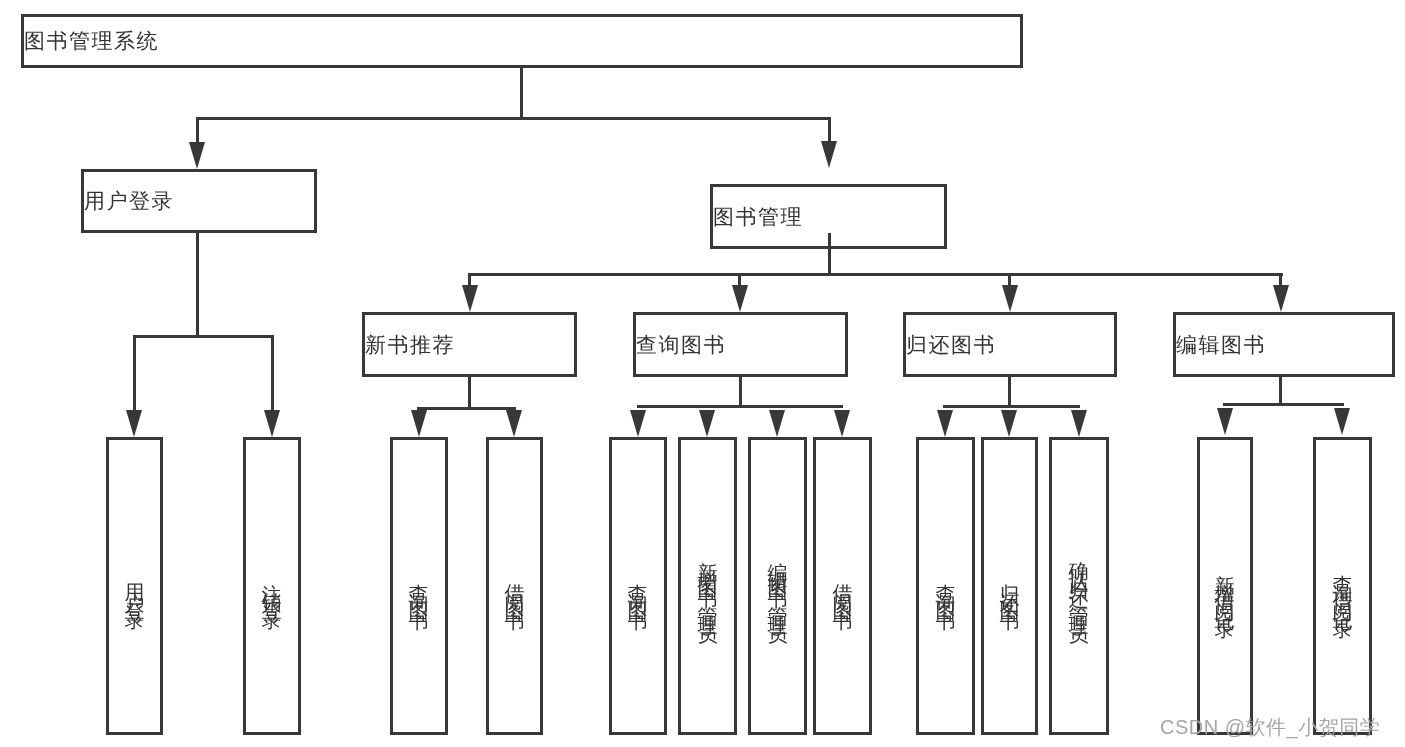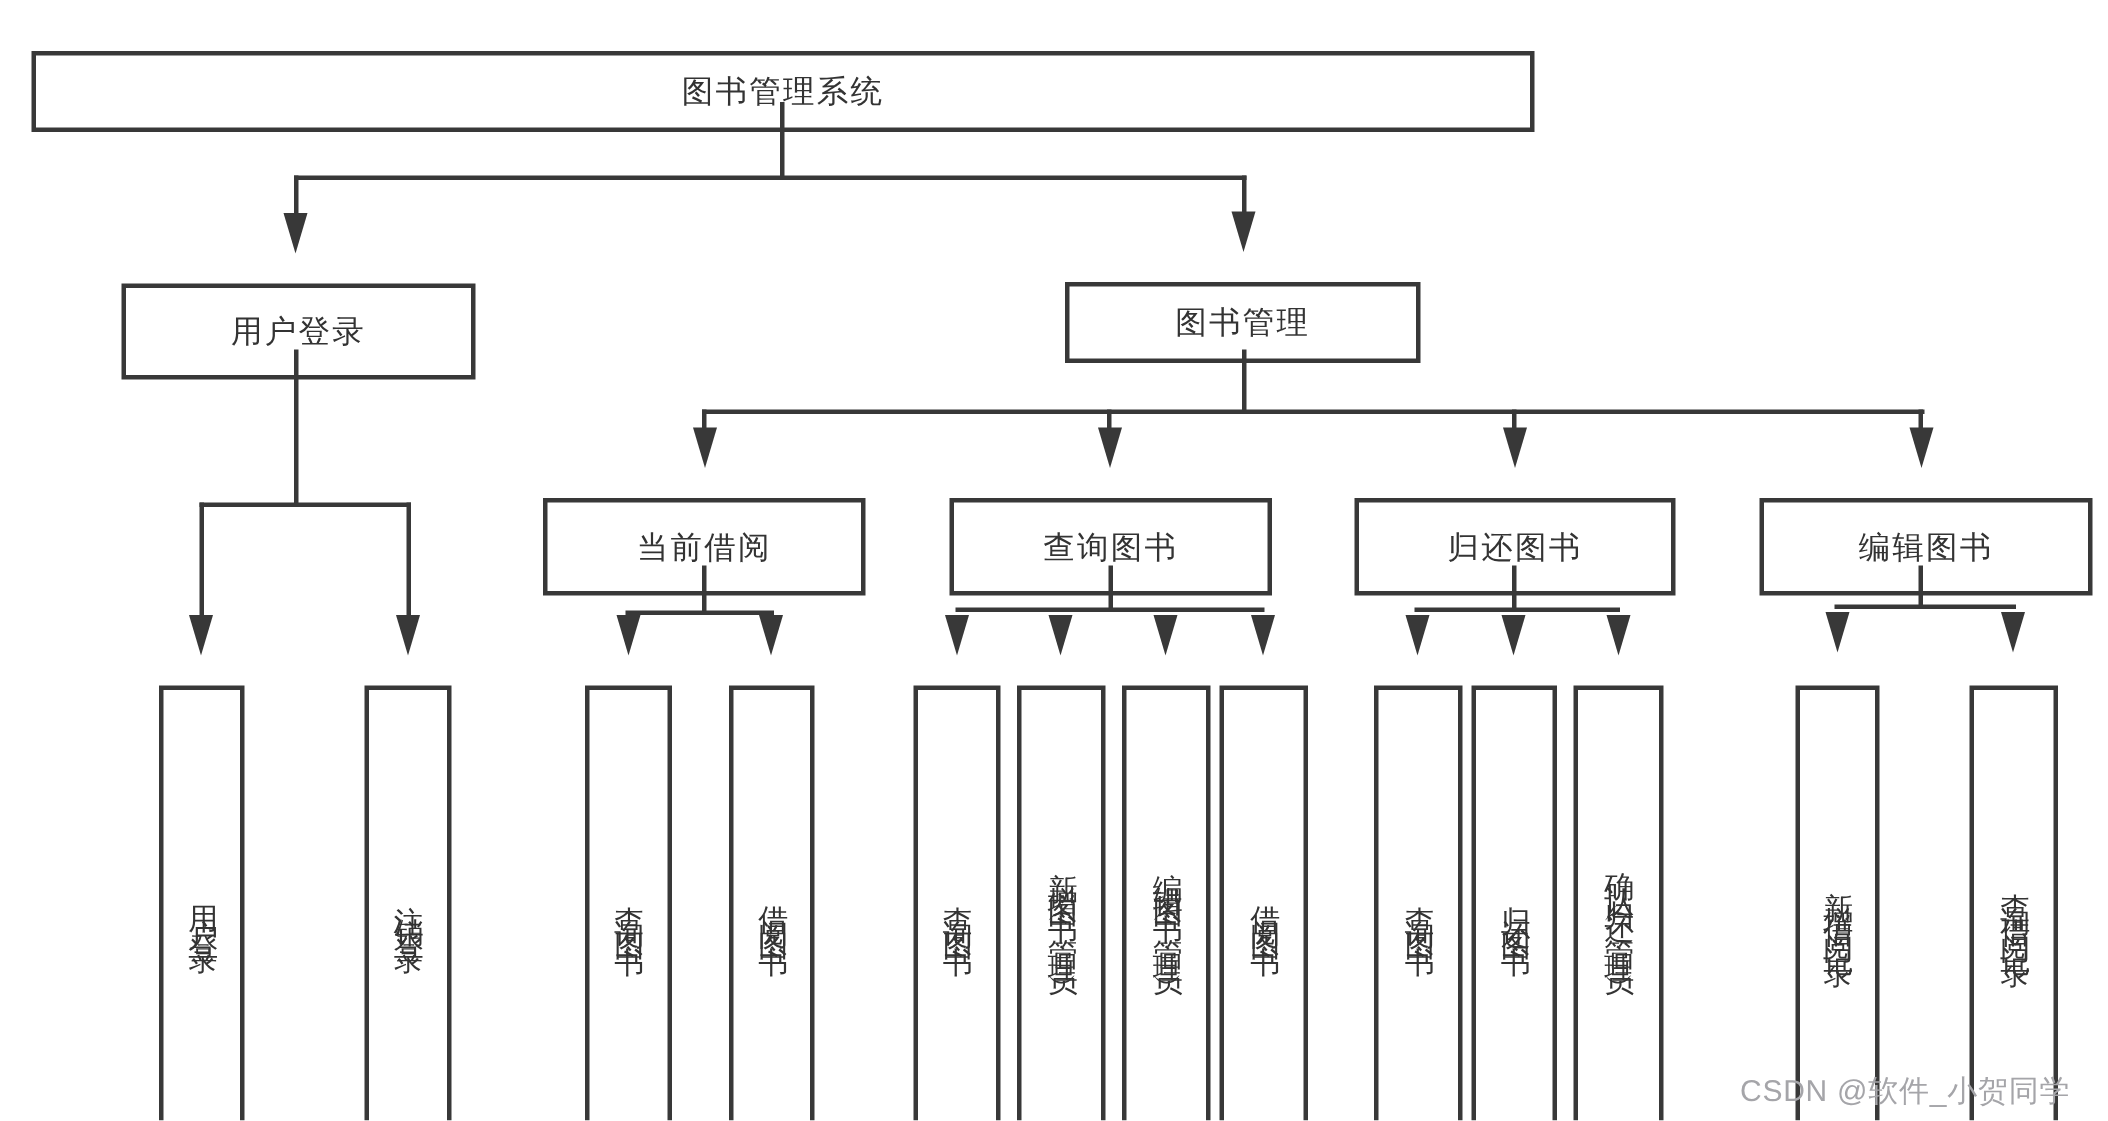--- a/index.html
+++ b/index.html
@@ -17,22 +17,20 @@
     color:var(--text);
     overflow:hidden;
   }
   .box{
     position:absolute;
     box-sizing:border-box;
     border:3px solid var(--line);
     background:#fff;
     display:flex;
     align-items:center;
-    justify-content:center;
-    margin-top:20px;
   }
   .hbox span{
     font-size:21px;
     letter-spacing:1.5px;
     color:var(--text);
     white-space:nowrap;
   }
   .vbox{
     display:block;
     writing-mode:vertical-rl;
@@ -75,21 +73,21 @@
   <div class="ln" style="left:520px;top:68px;width:3px;height:50px"></div>
   <div class="ln" style="left:196px;top:117px;width:635px;height:3px"></div>
   <div class="ln" style="left:196px;top:117px;width:3px;height:28px"></div>
   <div class="arr" style="left:189px;top:142px"></div>
   <div class="ln" style="left:828px;top:117px;width:3px;height:28px"></div>
   <div class="arr" style="left:821px;top:141px"></div>
 
   <div class="box hbox" style="left:81px;top:169px;width:236px;height:64px">
     <span>用户登录</span>
   </div>
-  <div class="box hbox" style="left:710px;top:168px;width:237px;height:54px">
+  <div class="box hbox" style="left:710px;top:184px;width:237px;height:65px">
     <span>图书管理</span>
   </div>
 
   <div class="ln" style="left:196px;top:233px;width:3px;height:104px"></div>
   <div class="ln" style="left:133px;top:335px;width:141px;height:3px"></div>
   <div class="ln" style="left:133px;top:335px;width:3px;height:80px"></div>
   <div class="arr" style="left:126px;top:410px"></div>
   <div class="ln" style="left:271px;top:335px;width:3px;height:80px"></div>
   <div class="arr" style="left:264px;top:410px"></div>
 
@@ -98,21 +96,21 @@
   <div class="ln" style="left:468px;top:273px;width:3px;height:14px"></div>
   <div class="arr" style="left:462px;top:285px"></div>
   <div class="ln" style="left:738px;top:273px;width:3px;height:14px"></div>
   <div class="arr" style="left:732px;top:285px"></div>
   <div class="ln" style="left:1008px;top:273px;width:3px;height:14px"></div>
   <div class="arr" style="left:1002px;top:285px"></div>
   <div class="ln" style="left:1279px;top:273px;width:3px;height:14px"></div>
   <div class="arr" style="left:1273px;top:285px"></div>
 
   <div class="box hbox" style="left:362px;top:312px;width:215px;height:65px">
-    <span>当前借阅</span>
+    <span>新书推荐</span>
   </div>
   <div class="box hbox" style="left:633px;top:312px;width:215px;height:65px">
     <span>查询图书</span>
   </div>
   <div class="box hbox" style="left:903px;top:312px;width:214px;height:65px">
     <span>归还图书</span>
   </div>
   <div class="box hbox" style="left:1173px;top:312px;width:222px;height:65px">
     <span>编辑图书</span>
   </div>

